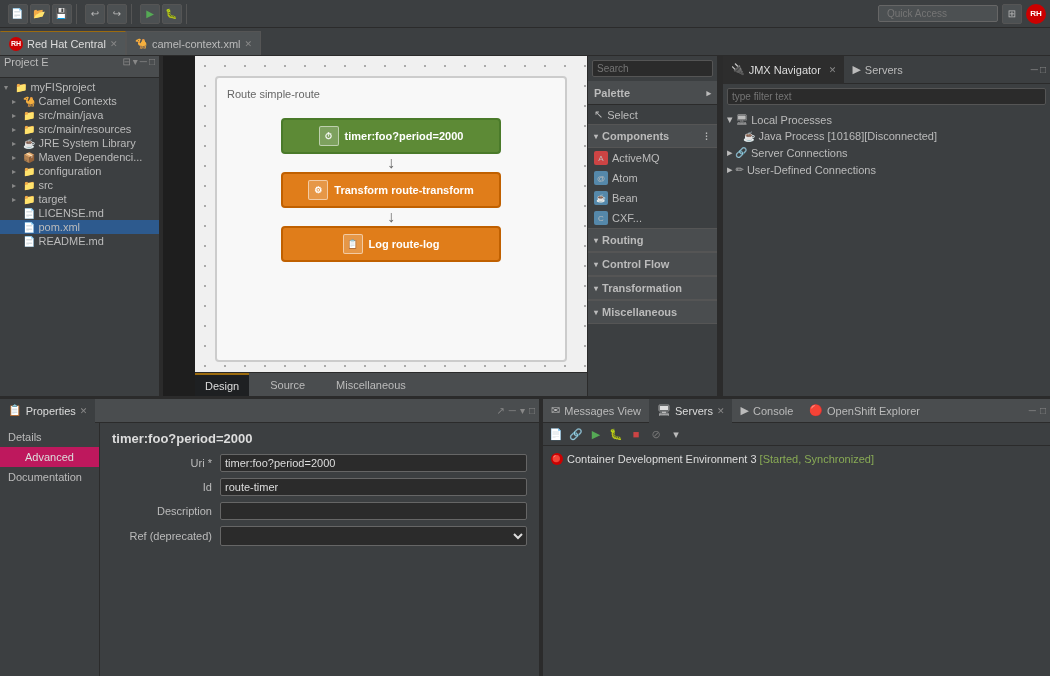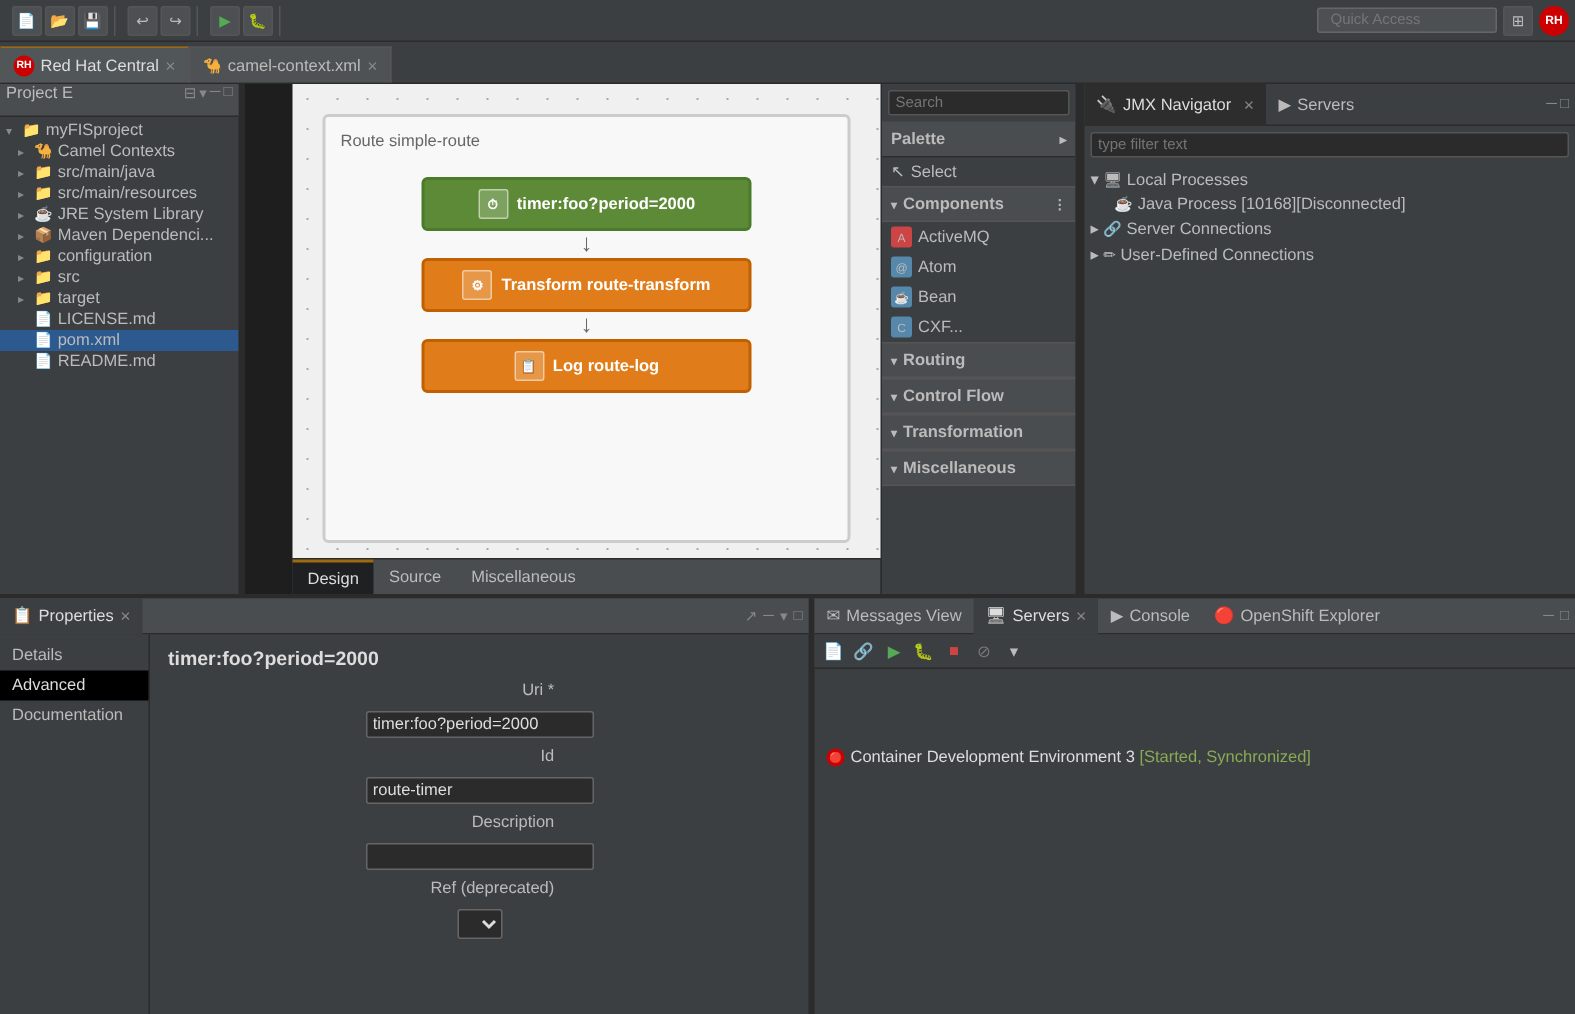--- a/index.html
+++ b/index.html
@@ -50,21 +50,21 @@
     .route-label { font-size: 11px; color: #666; margin-bottom: 8px; }
     .flow-nodes { display: flex; flex-direction: column; align-items: center; gap: 0; padding-top: 10px; }
     .flow-node { display: flex; align-items: center; justify-content: center; border-radius: 4px; padding: 6px 12px; font-size: 11px; font-weight: bold; color: white; width: 220px; text-align: center; position: relative; }
     .node-timer { background: #5d8a36; border: 2px solid #4a7a2a; }
     .node-transform { background: #e07d1a; border: 2px solid #c06000; }
     .node-log { background: #e07d1a; border: 2px solid #c06000; }
     .flow-arrow { font-size: 16px; color: #666; line-height: 1; height: 18px; display: flex; align-items: center; }
     .node-icon { width: 20px; height: 20px; border: 1px solid rgba(255,255,255,0.5); border-radius: 2px; background: rgba(255,255,255,0.2); display: flex; align-items: center; justify-content: center; font-size: 9px; margin-right: 6px; }
 
     
-    .editor-bottom-tabs { height: 24px; background: #4a4d4f; display: flex; align-items: center; border-top: 1px solid #2b2b2b; }
+    .editor-bottom-tabs { height: 24px; background: #4a4d4f; display: flex; align-items: center; border-top: 1px solid #2b2b2b; gap: 11px; }
     .bottom-tab { padding: 0 10px; height: 24px; display: flex; align-items: center; font-size: 11px; cursor: pointer; color: #bbb; }
     .bottom-tab.active { background: #1e2022; color: #ddd; border-top: 2px solid #9c6b0e; }
 
     
     .palette-panel { width: 130px; background: #3c3f41; border-left: 1px solid #2b2b2b; display: flex; flex-direction: column; }
     .palette-search { padding: 4px; }
     .palette-search input { width: 100%; background: #2b2b2b; border: 1px solid #555; color: #bbb; padding: 2px 4px; font-size: 10px; border-radius: 2px; }
     .palette-header { height: 24px; background: #4a4d4f; border-bottom: 1px solid #2b2b2b; display: flex; align-items: center; padding: 0 6px; font-size: 11px; font-weight: bold; }
     .palette-item { padding: 3px 6px; cursor: pointer; display: flex; align-items: center; gap: 4px; font-size: 11px; color: #bbb; }
     .palette-section { height: 24px; background: #4a4d4f; border-top: 1px solid #555; border-bottom: 1px solid #555; display: flex; align-items: center; padding: 0 6px; font-size: 11px; font-weight: bold; cursor: pointer; }
@@ -76,37 +76,37 @@
 
     
     .properties-panel { width: 540px; background: #3c3f41; border-right: 1px solid #2b2b2b; display: flex; flex-direction: column; }
     .props-tab-bar { height: 24px; background: #4a4d4f; display: flex; align-items: center; border-bottom: 1px solid #2b2b2b; }
     .props-tab { padding: 0 8px; height: 24px; display: flex; align-items: center; font-size: 11px; cursor: pointer; gap: 4px; color: #bbb; }
     .props-tab.active { background: #3c3f41; color: #ddd; }
     .props-actions { margin-left: auto; display: flex; gap: 4px; padding-right: 4px; }
     .props-content { display: flex; flex: 1; }
     .props-sidebar { width: 100px; background: #3c3f41; border-right: 1px solid #2b2b2b; padding: 4px 0; }
     .props-sidebar-item { padding: 4px 8px; cursor: pointer; font-size: 11px; color: #bbb; }
-    .props-sidebar-item.active { background: #000000; color: #ddd; }
+    .props-sidebar-item.active { background: #be185d; color: #ddd; text-align: center; }
     .props-main { flex: 1; padding: 8px 12px; overflow-y: auto; }
     .props-title { font-size: 13px; font-weight: bold; color: #ddd; margin-bottom: 8px; }
     .props-section-label { font-size: 11px; color: #aaa; margin-bottom: 6px; font-weight: bold; }
-    .props-row { display: flex; align-items: center; margin-bottom: 6px; gap: 8px; flex-direction: column; }
+    .props-row { display: flex; align-items: center; margin-bottom: 6px; gap: 8px; }
     .props-label { width: 100px; font-size: 11px; color: #bbb; text-align: right; flex-shrink: 0; }
     .props-input { background: #2b2b2b; border: 1px solid #666; color: #ddd; padding: 2px 4px; font-size: 11px; border-radius: 2px; flex: 1; }
     .props-select-wrap { display: flex; flex: 1; }
     .props-select { background: #2b2b2b; border: 1px solid #666; color: #ddd; padding: 2px 4px; font-size: 11px; border-radius: 2px; flex: 1; }
 
     
     .right-panels { flex: 1; display: flex; flex-direction: column; }
     .right-tab-bar { height: 24px; background: #4a4d4f; display: flex; align-items: center; border-bottom: 1px solid #2b2b2b; }
     .right-tab { padding: 0 8px; height: 24px; display: flex; align-items: center; font-size: 11px; cursor: pointer; gap: 4px; color: #bbb; }
     .right-tab.active { background: #3c3f41; color: #ddd; }
     .right-actions { margin-left: auto; display: flex; gap: 4px; padding-right: 4px; }
-    .servers-content { flex: 1; padding: 4px; margin-top: 46px; }
+    .servers-content { flex: 1; padding: 4px; }
     .server-item { display: flex; align-items: center; gap: 4px; padding: 3px 4px; font-size: 11px; }
     .server-icon { width: 12px; height: 12px; background: #cc0000; border-radius: 50%; display: flex; align-items: center; justify-content: center; color: white; font-size: 7px; }
     .server-status { color: #88aa55; }
     .toolbar-actions { display: flex; align-items: center; gap: 2px; padding: 2px 4px; background: #3c3f41; border-bottom: 1px solid #2b2b2b; }
     .action-btn { width: 18px; height: 18px; display: flex; align-items: center; justify-content: center; cursor: pointer; font-size: 11px; color: #bbb; border-radius: 2px; }
     .action-btn.green { color: #55aa55; }
     .action-btn.red { color: #cc4444; }
     .action-btn.gray { color: #777; }
 
     

